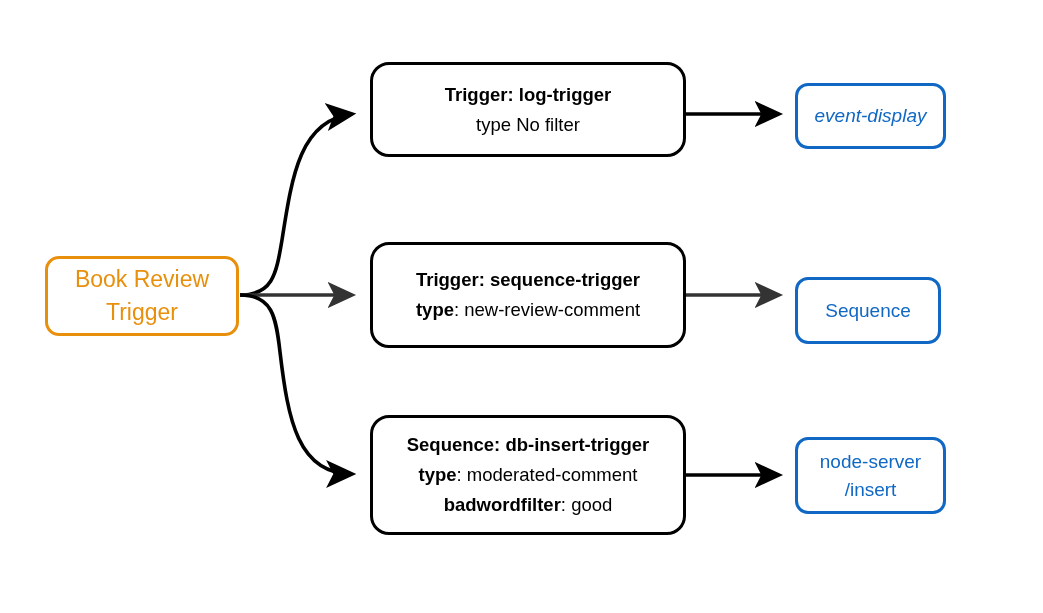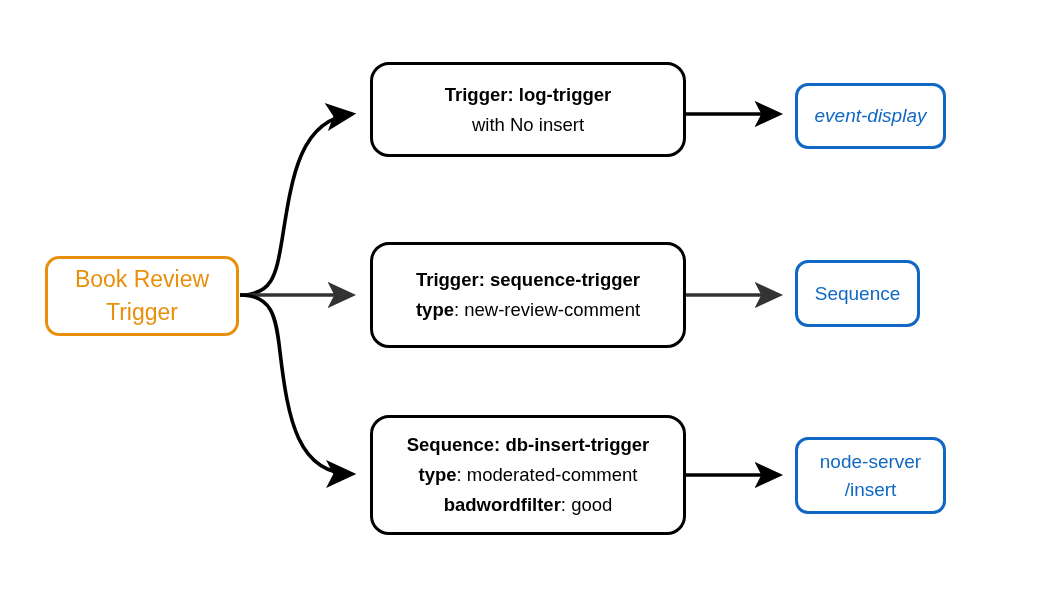--- a/index.html
+++ b/index.html
@@ -101,21 +101,21 @@
   <div class="node node-broker" style="left:45px; top:256px; width:194px; height:80px;">
     <span class="lbl-line">Book Review</span>
     <span class="lbl-line">Trigger</span>
   </div>
 
   <div class="node node-trigger" style="left:370px; top:62px; width:316px; height:95px;">
     <span class="ln">
       <b>Trigger: log-trigger</b>
     </span>
     <span class="ln">
-      <b></b><span>with No insert</span>
+      <b></b><span>type No filter</span>
     </span>
   </div>
 
   <div class="node node-trigger" style="left:370px; top:242px; width:316px; height:106px;">
     <span class="ln">
       <b>Trigger: sequence-trigger</b>
     </span>
     <span class="ln">
       <b>type</b><span>: new-review-comment</span>
     </span>
@@ -130,21 +130,21 @@
     </span>
     <span class="ln">
       <b>badwordfilter</b><span>: good</span>
     </span>
   </div>
 
   <div class="node node-service" style="left:795px; top:83px; width:151px; height:66px;font-style:italic;">
     <span class="lbl-line">event-display</span>
   </div>
 
-  <div class="node node-service" style="left:795px; top:260px; width:125px; height:67px;">
+  <div class="node node-service" style="left:795px; top:277px; width:146px; height:67px;">
     <span class="lbl-line">Sequence</span>
   </div>
 
   <div class="node node-service" style="left:795px; top:437px; width:151px; height:77px;">
     <span class="lbl-line">node-server</span>
     <span class="lbl-line">/insert</span>
   </div>
 
 </div>
 

